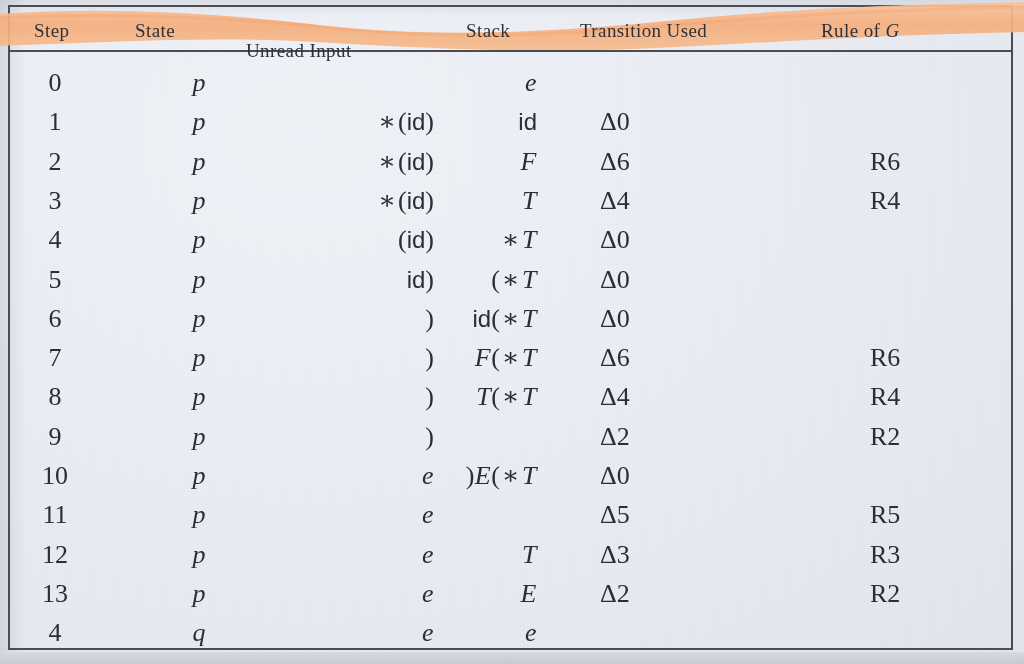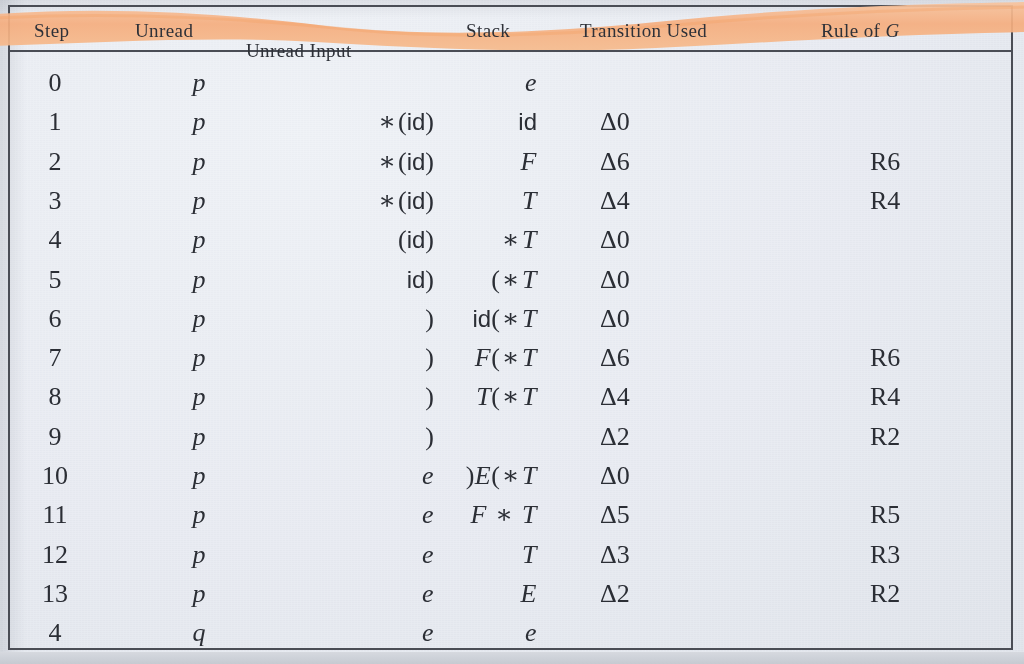--- a/index.html
+++ b/index.html
@@ -139,21 +139,21 @@
              L1032,30 C900,32 780,40 660,46 C540,52 420,46 320,40
              C220,34 110,40 0,44 Z" fill="url(#hlg)" opacity="0.92"></path>
     <path d="M0,16 C140,9 260,18 360,28 C470,38 580,32 680,23 C790,13 900,7 1032,5" fill="none" stroke="#f3a165" stroke-width="3" opacity="0.35"></path>
   </svg>
 
   <div id="content">
 
     <div>
       <div class="hdr" style="left:34px; top:16px;">Step</div>
 
-      <div class="hdr" style="left:135px; top:16px;">Unread</div>
+      <div class="hdr" style="left:135px; top:16px;">State</div>
 
       <div class="hdr" style="left:246px; top:16px;margin-top:20px;">Unread Input</div>
 
       <div class="hdr" style="left:466px; top:16px;">Stack</div>
 
       <div class="hdr" style="left:580px; top:16px;">Transition Used</div>
 
       <div class="hdr" style="left:821px; top:16px;">
         <span>Rule of&nbsp;</span><span class="it">G</span>
       </div>
@@ -243,21 +243,20 @@
           <div class="cell c-state">p</div>
           <div class="cell c-input"><span class="mvar">e</span></div>
           <div class="cell c-stack"><span class="mpar">)</span><span class="mvar">E</span><span class="mpar">(</span><span class="mop">∗</span><span class="mvar">T</span></div>
           <div class="cell c-trans"><span class="delta">Δ</span>0</div>
           <div class="cell c-rule"></div>
         </div>
         <div class="row" style="top: 500.3px;">
           <div class="cell c-step">11</div>
           <div class="cell c-state">p</div>
           <div class="cell c-input"><span class="mvar">e</span></div>
-          <div class="cell c-stack"><span class="mvar">F</span>&nbsp;<span class="mop">∗</span>&nbsp;<span class="mvar">T</span></div>
           <div class="cell c-trans"><span class="delta">Δ</span>5</div>
           <div class="cell c-rule">R5</div>
         </div>
         <div class="row" style="top: 539.6px;">
           <div class="cell c-step">12</div>
           <div class="cell c-state">p</div>
           <div class="cell c-input"><span class="mvar">e</span></div>
           <div class="cell c-stack"><span class="mvar">T</span></div>
           <div class="cell c-trans"><span class="delta">Δ</span>3</div>
           <div class="cell c-rule">R3</div>

